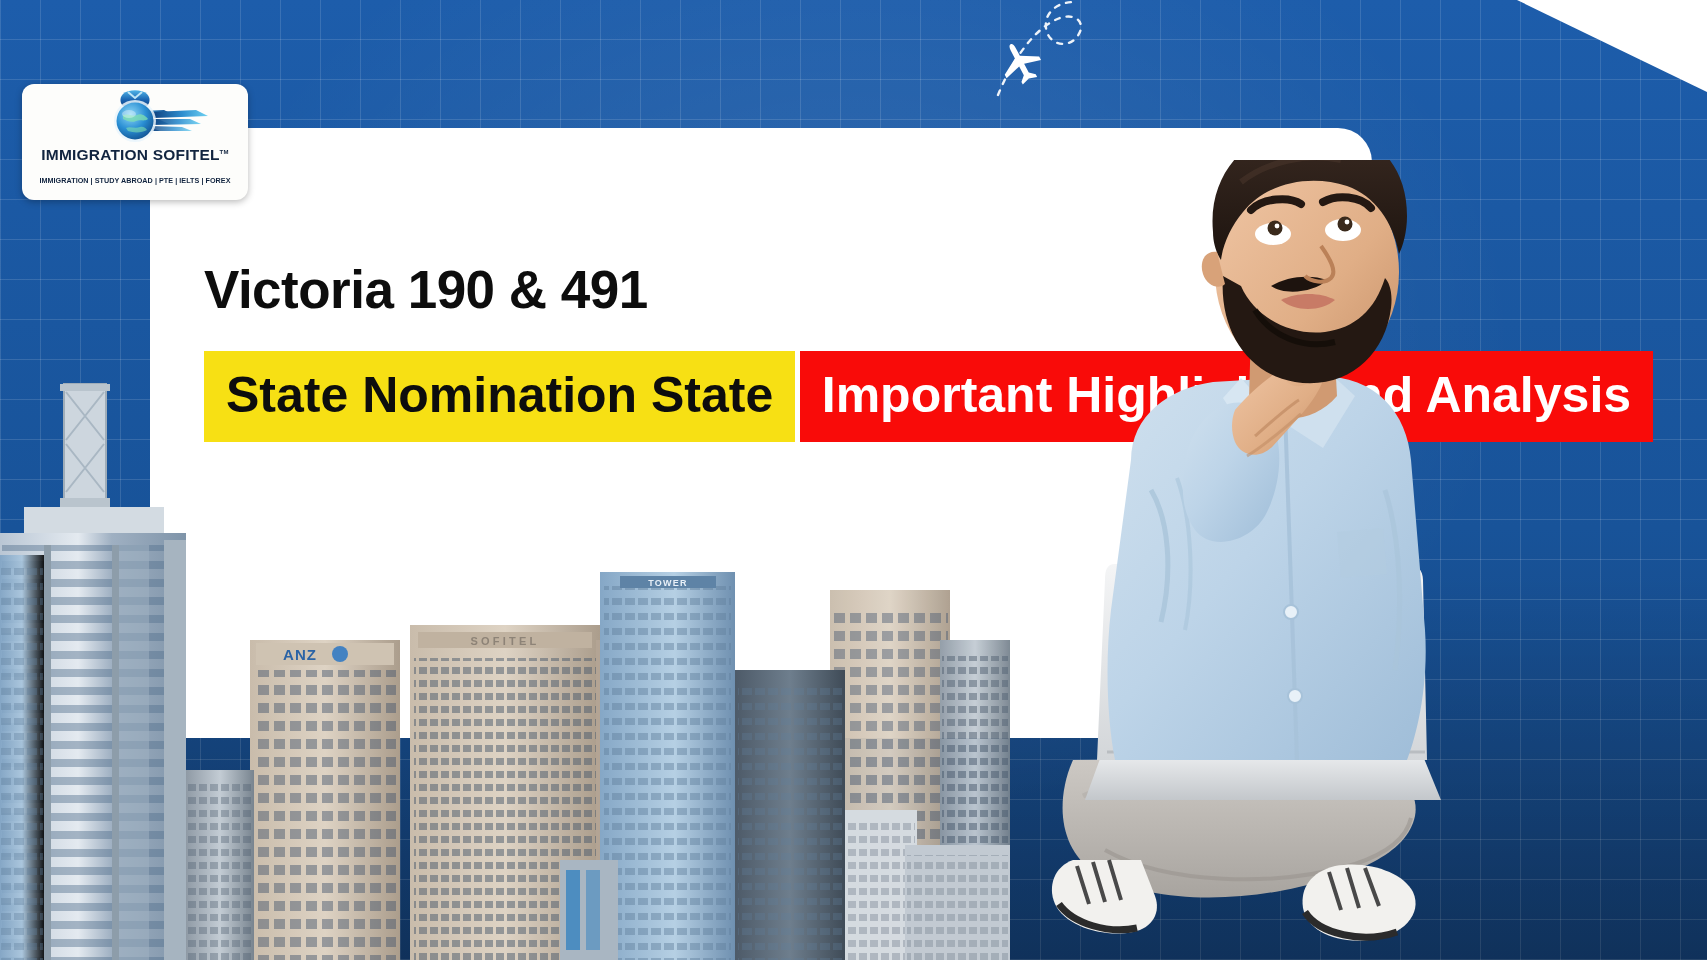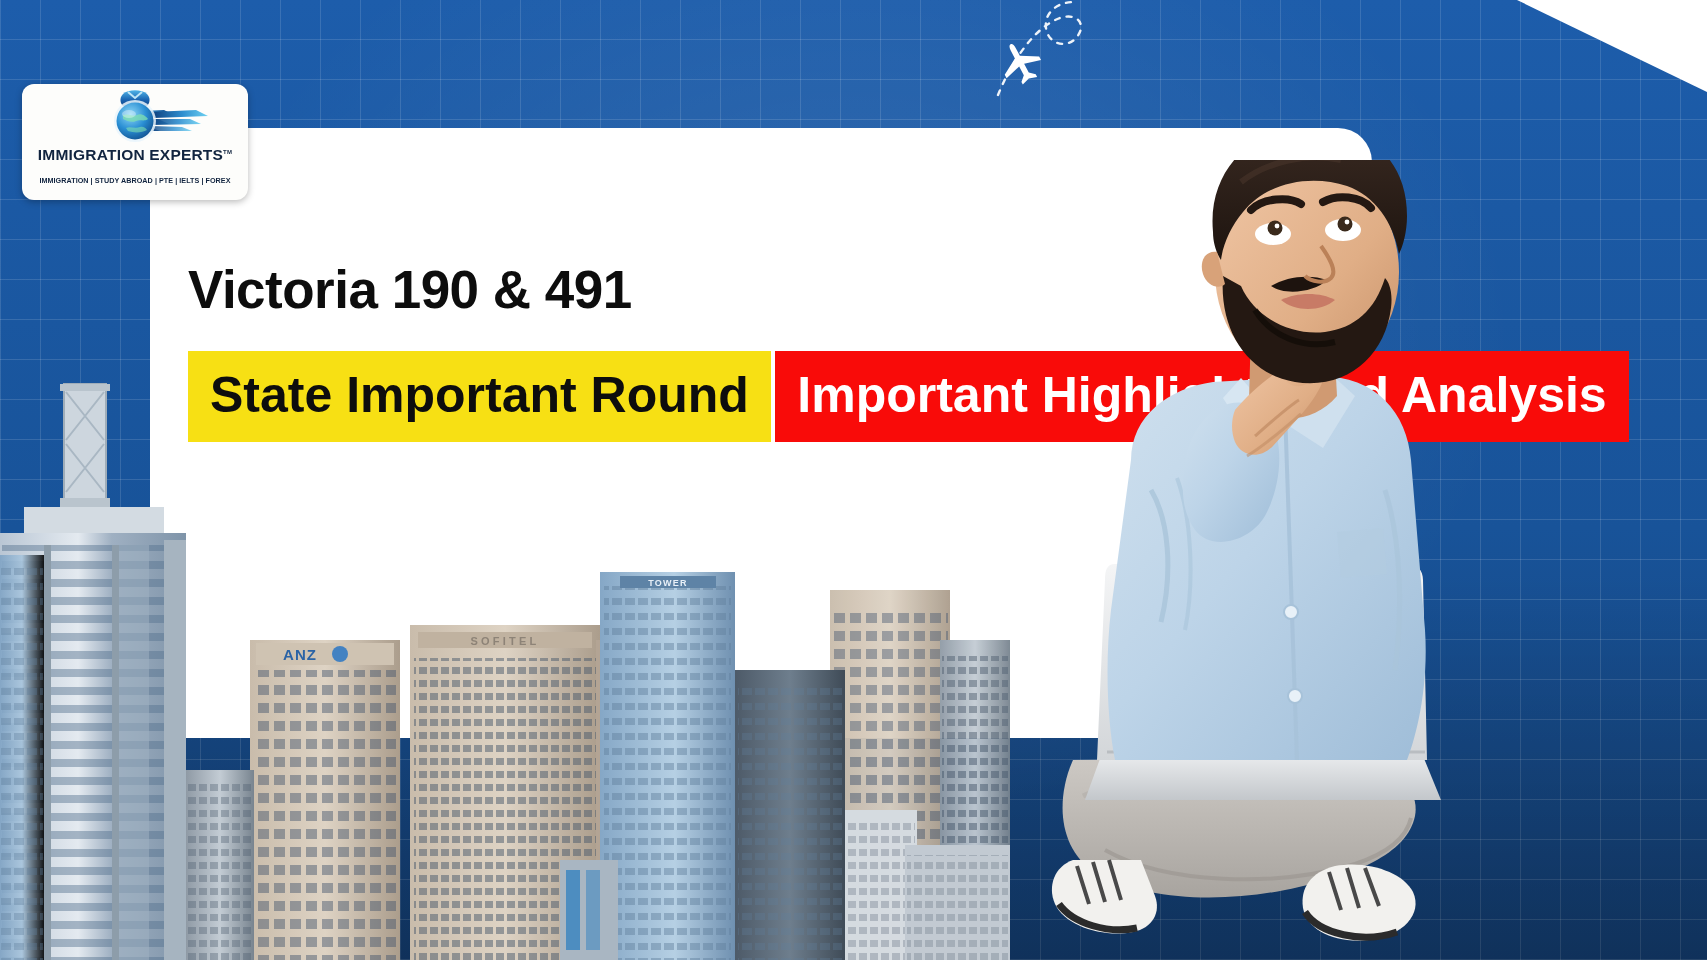--- a/index.html
+++ b/index.html
@@ -77,21 +77,21 @@
   }
   .logo-name sup{ font-size:6px; vertical-align:super; }
   .logo-tag{
     margin-top:13px;
     font-size:7.2px; font-weight:bold; letter-spacing:.05px;
     color:#11243f; white-space:nowrap;
   }
 
   
   .headline{
-    position:absolute; left:188px; top:262px;
+    position:absolute; left:204px; top:262px;
     z-index:4;
   }
   .h-title{
     font-size:53px; font-weight:bold; color:#0d0d0d;
     letter-spacing:-.5px; line-height:1.05;
     white-space:nowrap;
   }
   .band{
     display:inline-block;
     white-space:nowrap;
@@ -313,21 +313,21 @@
       <path d="M92 31 L130 31 L141 36 L94 37 Z" fill="url(#wingG)" opacity=".9"></path>
       <path d="M92 38 L122 39 L132 43 L94 43 Z" fill="url(#wingG)" opacity=".8"></path>
 
       <circle cx="75" cy="33" r="21" fill="#e9f4fb" opacity=".85"></circle>
       <circle cx="75" cy="33" r="18.5" fill="url(#globe)"></circle>
       <path d="M63 27 C68 25 72 29 77 27 C81 25 86 28 88 31 C84 34 80 31 76 33 C72 35 67 33 63 31 Z" fill="#7fe0b0" opacity=".75"></path>
       <path d="M66 40 C70 38 75 41 80 39 C83 38 86 40 87 42 C82 45 74 45 68 43 Z" fill="#7fe0b0" opacity=".6"></path>
       <ellipse cx="69" cy="26" rx="7" ry="4" fill="#ffffff" opacity=".35"></ellipse>
     </svg>
     <div class="logo-name">
-      <span>IMMIGRATION EXPERTS</span><sup>TM</sup>
+      <span>IMMIGRATION SOFITEL</span><sup>TM</sup>
     </div>
     <div class="logo-tag">IMMIGRATION | STUDY ABROAD | PTE | IELTS | FOREX</div>
   </div>
 
   <div class="person">
     <svg width="560" height="800" viewBox="0 0 560 800">
       <defs>
         <linearGradient id="shirt" x1="0" y1="0" x2="1" y2="1">
           <stop offset="0%" stop-color="#cfe0ee"></stop>
             <stop offset="45%" stop-color="#bdd4e8"></stop>
@@ -435,17 +435,17 @@
       <path d="M258 72 C252 8 300 -34 356 -34 C414 -34 452 0 452 56 C452 72 448 86 444 94
                C438 62 420 36 392 26 C356 14 312 22 288 52 C276 66 268 84 266 100 C262 94 258 84 258 72 Z" fill="url(#hair)"></path>
       <path d="M286 22 C312 2 352 -8 386 0" fill="none" stroke="#4a362b" stroke-width="6" opacity=".55"></path>
 
       <path d="M262 92 C250 90 244 102 248 114 C252 126 264 130 270 124" fill="#d8a279"></path>
     </svg>
   </div>
 
   <div class="headline">
     <div class="h-title">Victoria 190 &amp; 491</div>
-    <div class="band band-yellow">State Important Round</div>
+    <div class="band band-yellow">State Nomination State</div>
     <div class="band band-red">Important Highlights and Analysis</div>
   </div>
 
 </div>
 
 </body></html>

